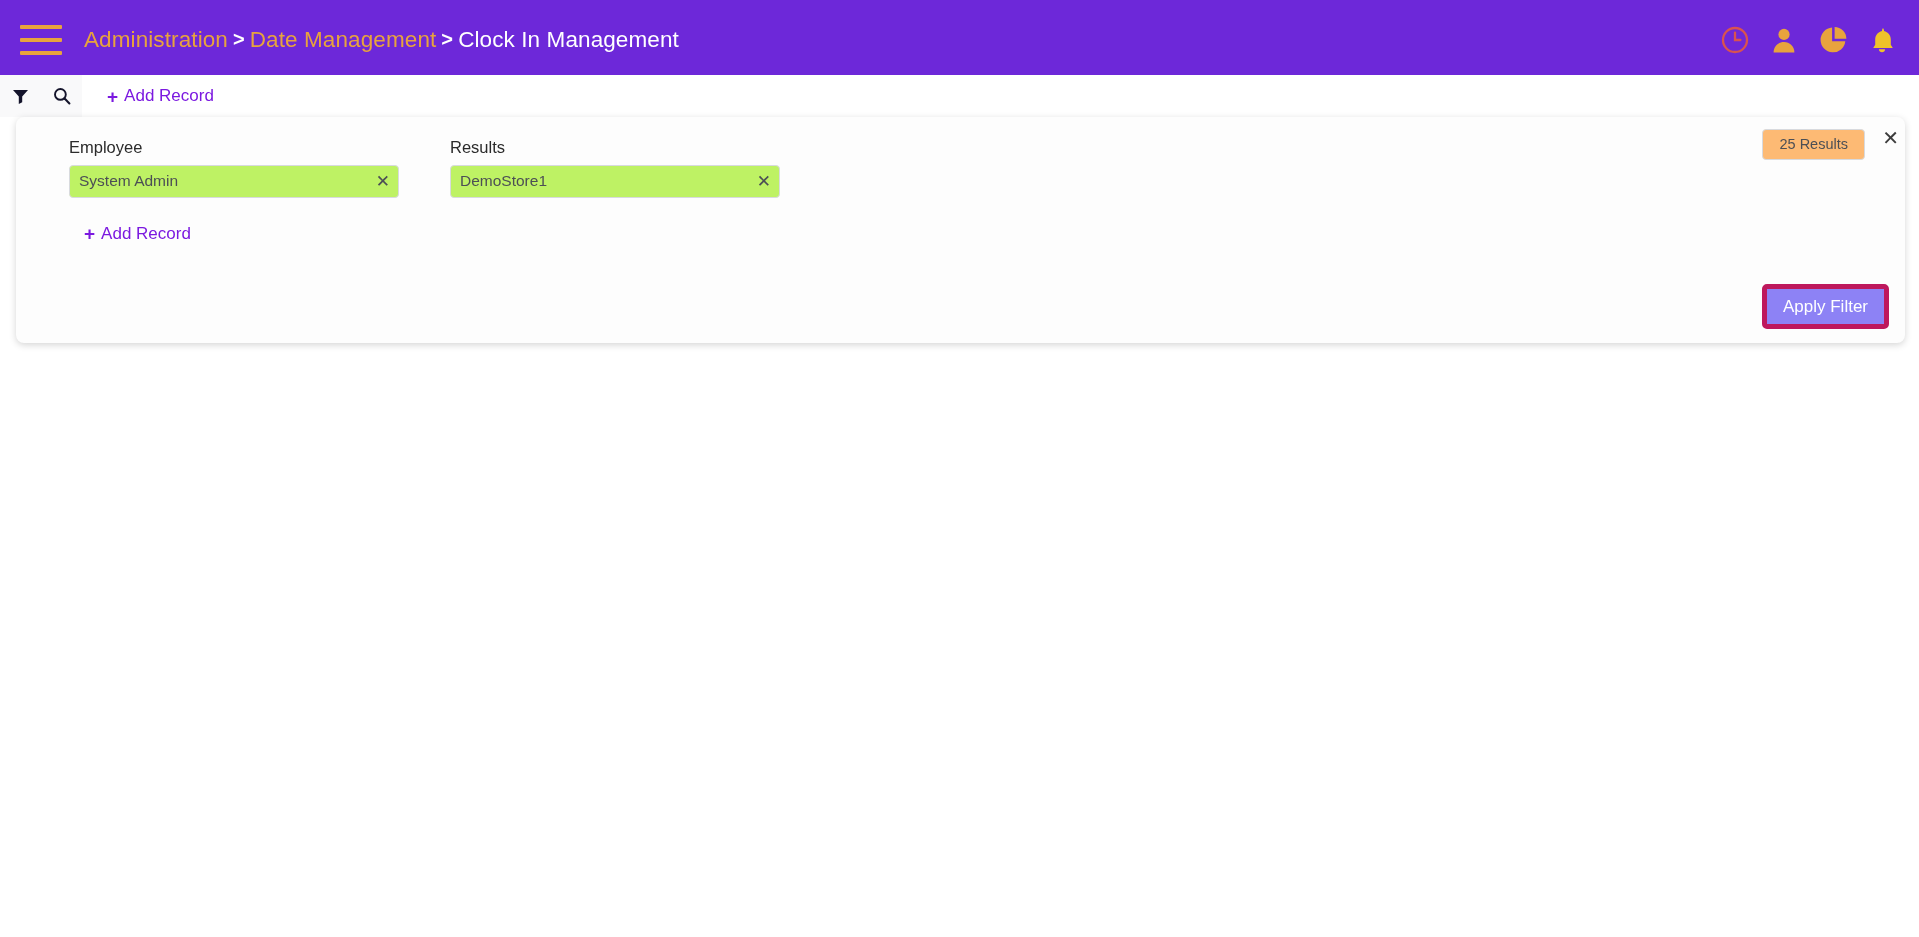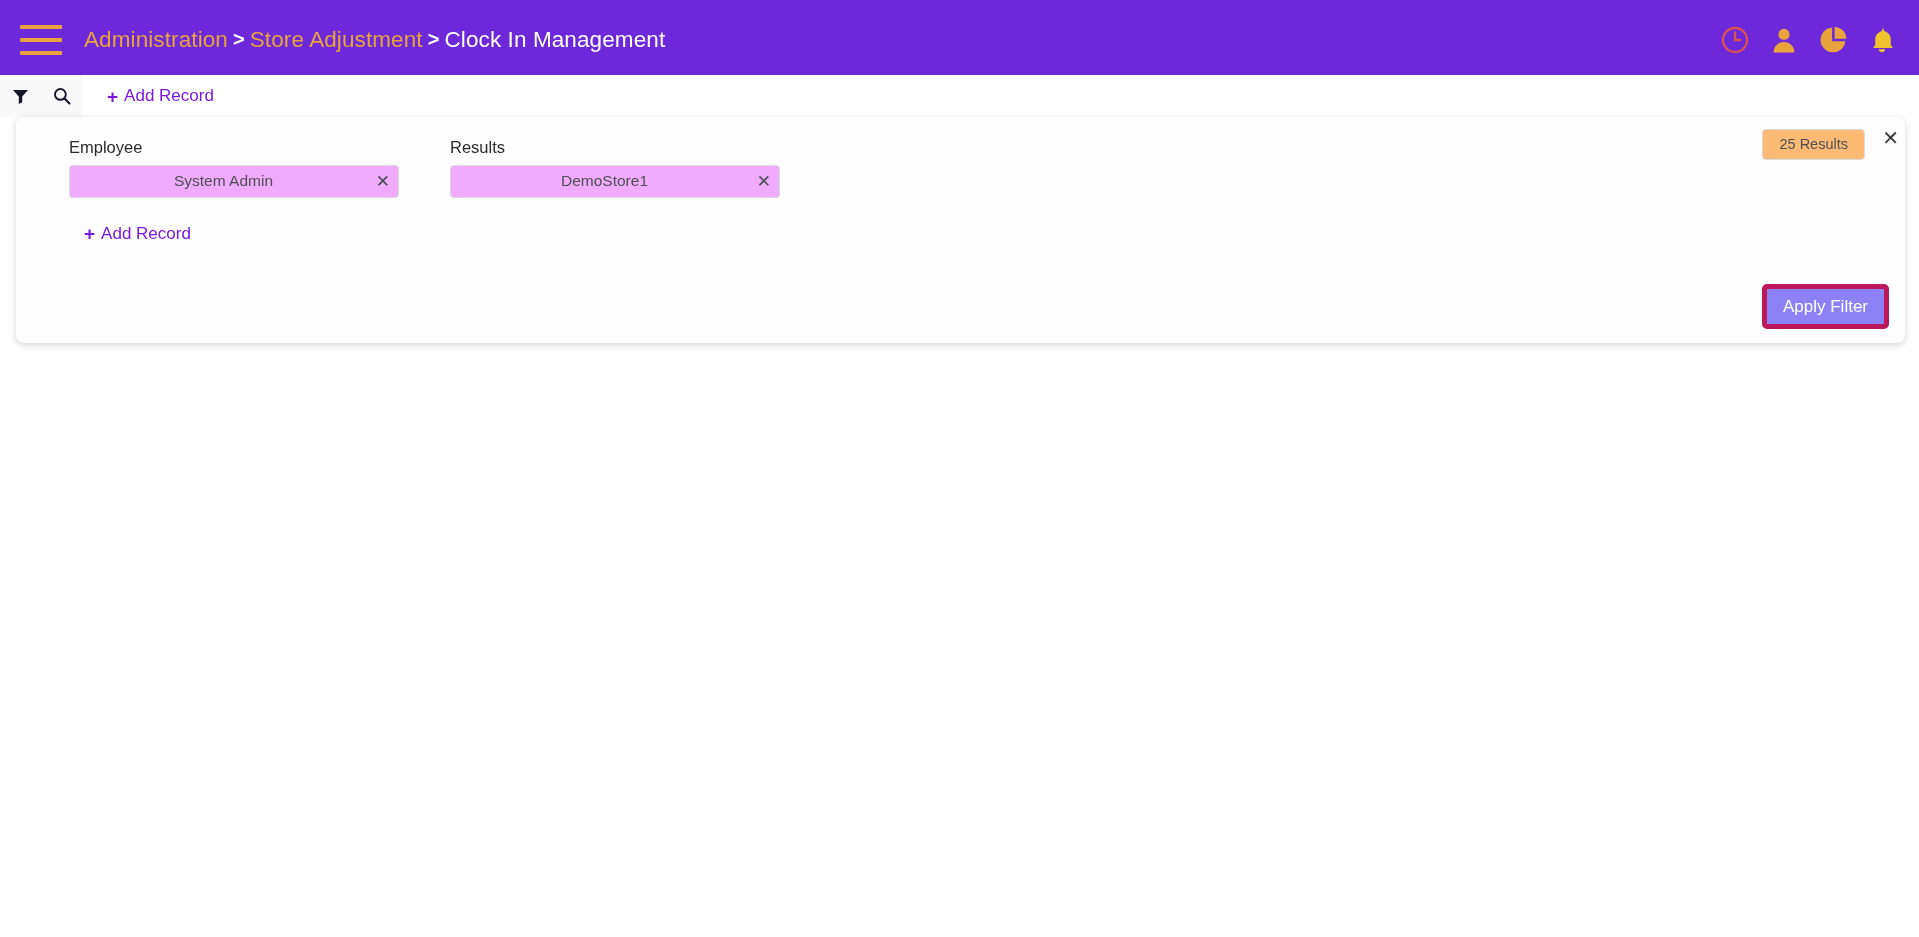--- a/index.html
+++ b/index.html
@@ -159,23 +159,22 @@
   }
   .finput {
     flex: 1;
     height: 33px;
     border: 1px solid #d8dade;
     border-radius: 4px;
     font-size: 15.5px;
     color: #4c4f55;
     padding: 0 30px 0 9px;
     font-family: "Liberation Sans", sans-serif;
-    background: #f0abfc;
+    background: #bef264;
     outline: none;
-    text-align: center;
   }
   .finput.withbtn {
     border-top-right-radius: 0;
     border-bottom-right-radius: 0;
     border-right: none;
     padding-right: 9px;
   }
   .clear-x {
     position: absolute;
     right: 9px;
@@ -259,21 +258,21 @@
 
   <div class="hamburger">
     <span></span>
     <span></span>
     <span></span>
   </div>
 
   <div class="breadcrumb">
     <span class="crumb-link">Administration</span>
     <span class="crumb-sep">&gt;</span>
-    <span class="crumb-link">Store Adjustment</span>
+    <span class="crumb-link">Date Management</span>
     <span class="crumb-sep">&gt;</span>
     <span class="crumb-current">Clock In Management</span>
   </div>
 
   <div class="top-icons">
     <div class="ticon">
       <svg width="28" height="28" viewBox="0 0 28 28">
         <circle cx="14" cy="14" r="12" fill="none" stroke="#D9534F" stroke-width="2.3"></circle>
         <path d="M14 6.6 V14 H19.4" fill="none" stroke="#D9534F" stroke-width="2.3" stroke-linecap="round"></path>
       </svg>

